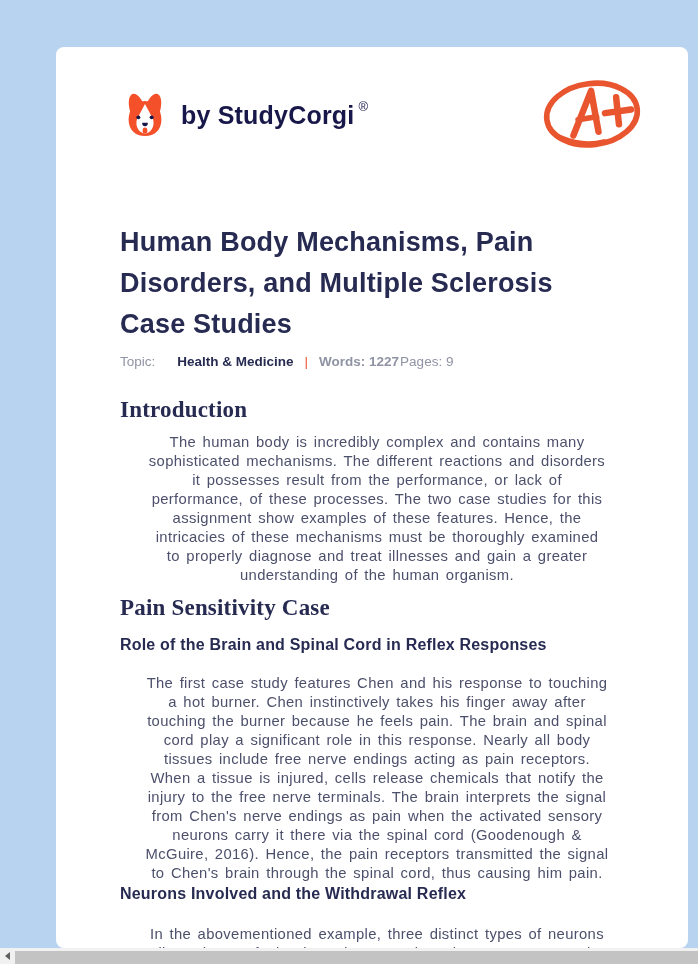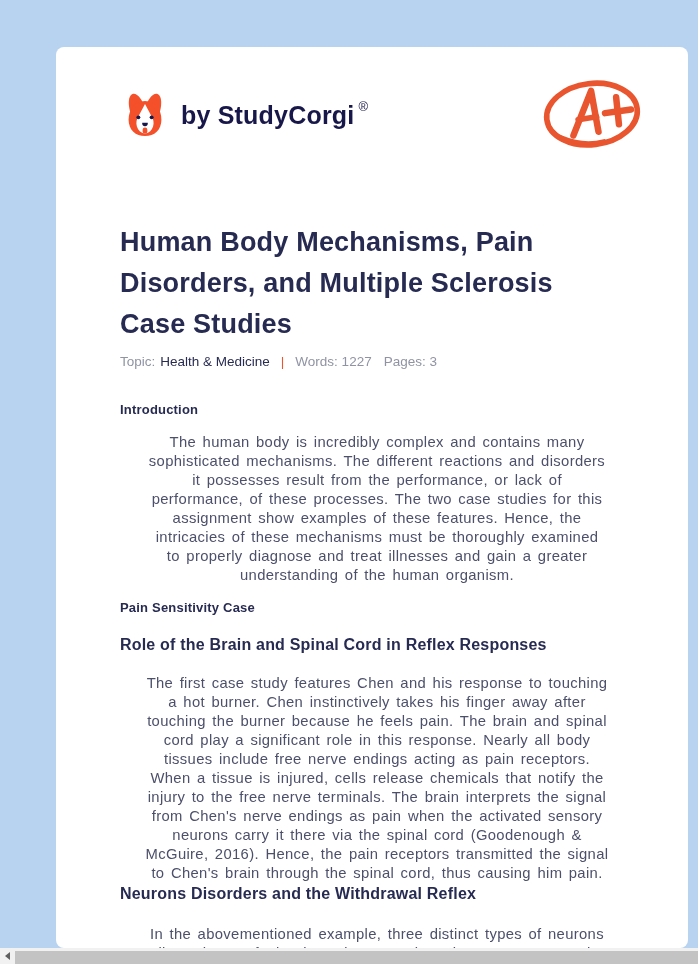--- a/index.html
+++ b/index.html
@@ -71,30 +71,31 @@
     white-space: pre;
   }
   .meta {
     margin-top: 9px;
     font-size: 13.5px;
     line-height: 16px;
     color: var(--meta-gray, #8f93a3);
     display: flex;
     align-items: flex-end;
   }
-  .meta-topic { color: var(--heading-navy, #272b52); font-weight: 400; margin-left: 5px; }
+  .meta-topic { color: var(--heading-navy, #272b52); font-weight: 700; margin-left: 22px; }
   .meta-sep { color: var(--accent-orange, #e8552e); margin: 0 11px; }
-  .meta-words { margin-right: 12px; }
+  .meta-words { margin-right: 1px; font-weight: bold; }
   
   h2 {
-    font-size: 13px;
+    font-size: 23px;
     line-height: 22px;
     font-weight: 700;
     letter-spacing: 0.2px;
     color: var(--heading-navy, #272b52);
+    font-family: Liberation Serif, serif;
   }
   h3 {
     font-size: 16px;
     line-height: 20px;
     font-weight: 700;
     letter-spacing: 0.2px;
     color: var(--heading-navy, #272b52);
   }
   .h2-intro { margin-top: 29px; }
   .h2-pain  { margin-top: 12px; }
@@ -184,21 +185,21 @@
 
     <h1 class="title">Human Body Mechanisms, Pain
 Disorders, and Multiple Sclerosis
 Case Studies</h1>
 
     <div class="meta">
       <span class="meta-label">Topic:</span>
       <span class="meta-topic">Health &amp; Medicine</span>
       <span class="meta-sep">|</span>
       <span class="meta-words">Words: 1227</span>
-      <span class="meta-pages">Pages: 3</span>
+      <span class="meta-pages">Pages: 9</span>
     </div>
 
     <h2 class="h2-intro">Introduction</h2>
     <p class="body p-intro">The human body is incredibly complex and contains many
 sophisticated mechanisms. The different reactions and disorders
 it possesses result from the performance, or lack of
 performance, of these processes. The two case studies for this
 assignment show examples of these features. Hence, the
 intricacies of these mechanisms must be thoroughly examined
 to properly diagnose and treat illnesses and gain a greater
@@ -212,21 +213,21 @@
 touching the burner because he feels pain. The brain and spinal
 cord play a significant role in this response. Nearly all body
 tissues include free nerve endings acting as pain receptors.
 When a tissue is injured, cells release chemicals that notify the
 injury to the free nerve terminals. The brain interprets the signal
 from Chen's nerve endings as pain when the activated sensory
 neurons carry it there via the spinal cord (Goodenough &amp;
 McGuire, 2016). Hence, the pain receptors transmitted the signal
 to Chen's brain through the spinal cord, thus causing him pain.</p>
 
-    <h3 class="h3-neurons">Neurons Disorders and the Withdrawal Reflex</h3>
+    <h3 class="h3-neurons">Neurons Involved and the Withdrawal Reflex</h3>
     <p class="body p-neurons">In the abovementioned example, three distinct types of neurons
 allow Chen to feel pain and react to it. Pain receptors were the
 first class of neurons to become active. These neurons
 responded to potentially harmful stimuli by sending nerve</p>
 
   </div>
 
   <div class="hscrollbar">
     <div class="scroll-btn">
       <span class="tri-left"></span>

